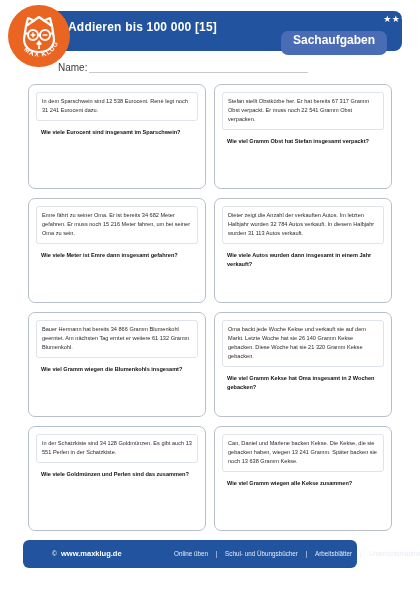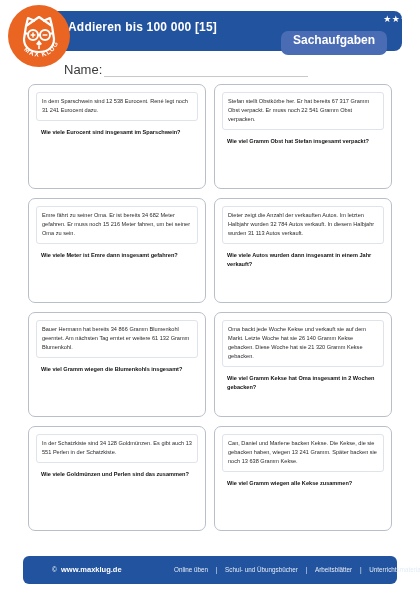--- a/index.html
+++ b/index.html
@@ -80,25 +80,24 @@
   
   .name-row {
     position: absolute;
     left: 58px;
     top: 62px;
     width: 250px;
     display: flex;
     align-items: flex-end;
   }
   .name-label {
-    font-size: 13px;
+    font-size: 10px;
     color: #3a3a3a;
     white-space: nowrap;
     margin-right: 2px;
-    margin-left: 6px;
   }
   .name-line {
     flex: 1;
     border-bottom: 1px solid #c9c9c9;
     height: 8px;
   }
 
   
   .grid {
     position: absolute;
@@ -132,22 +131,22 @@
     font-size: 5.6px;
     line-height: 1.62;
     font-weight: bold;
     color: #111111;
   }
 
   
   .footer {
     position: absolute;
     left: 23px;
-    top: 556px;
-    width: 374px;
+    top: 540px;
+    width: 334px;
     height: 28px;
     background: #21539E;
     border-radius: 6px;
   }
   .footer-brand {
     position: absolute;
     left: 38px;
     top: 9px;
     font-size: 7.5px;
     font-weight: bold;

